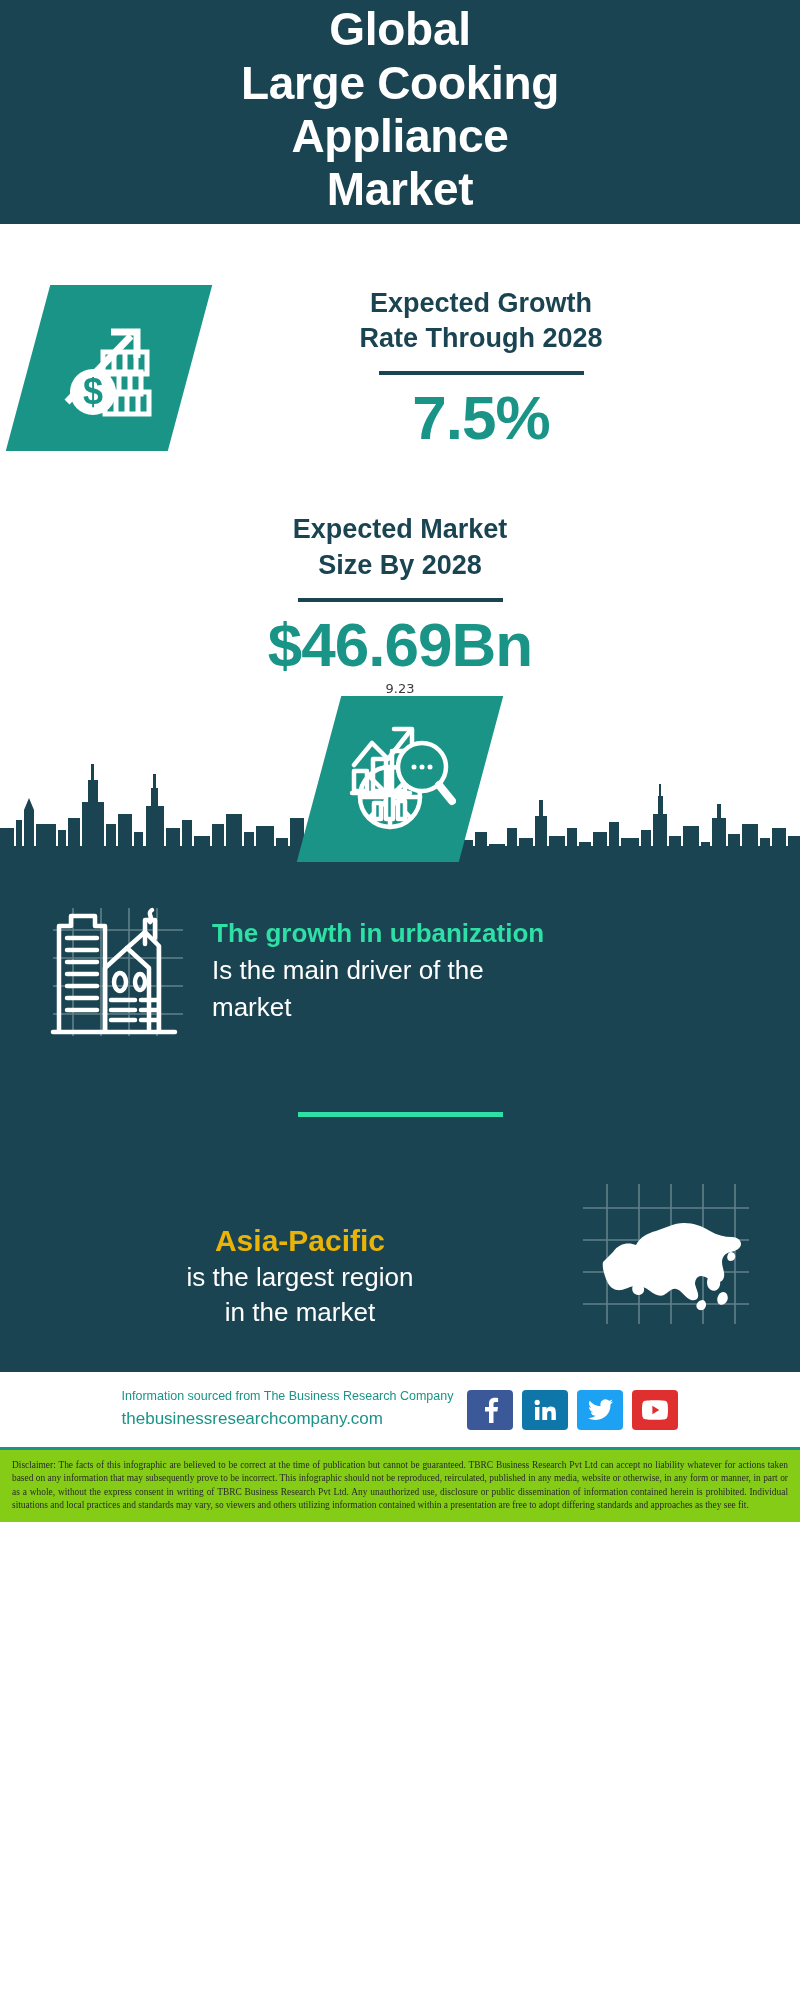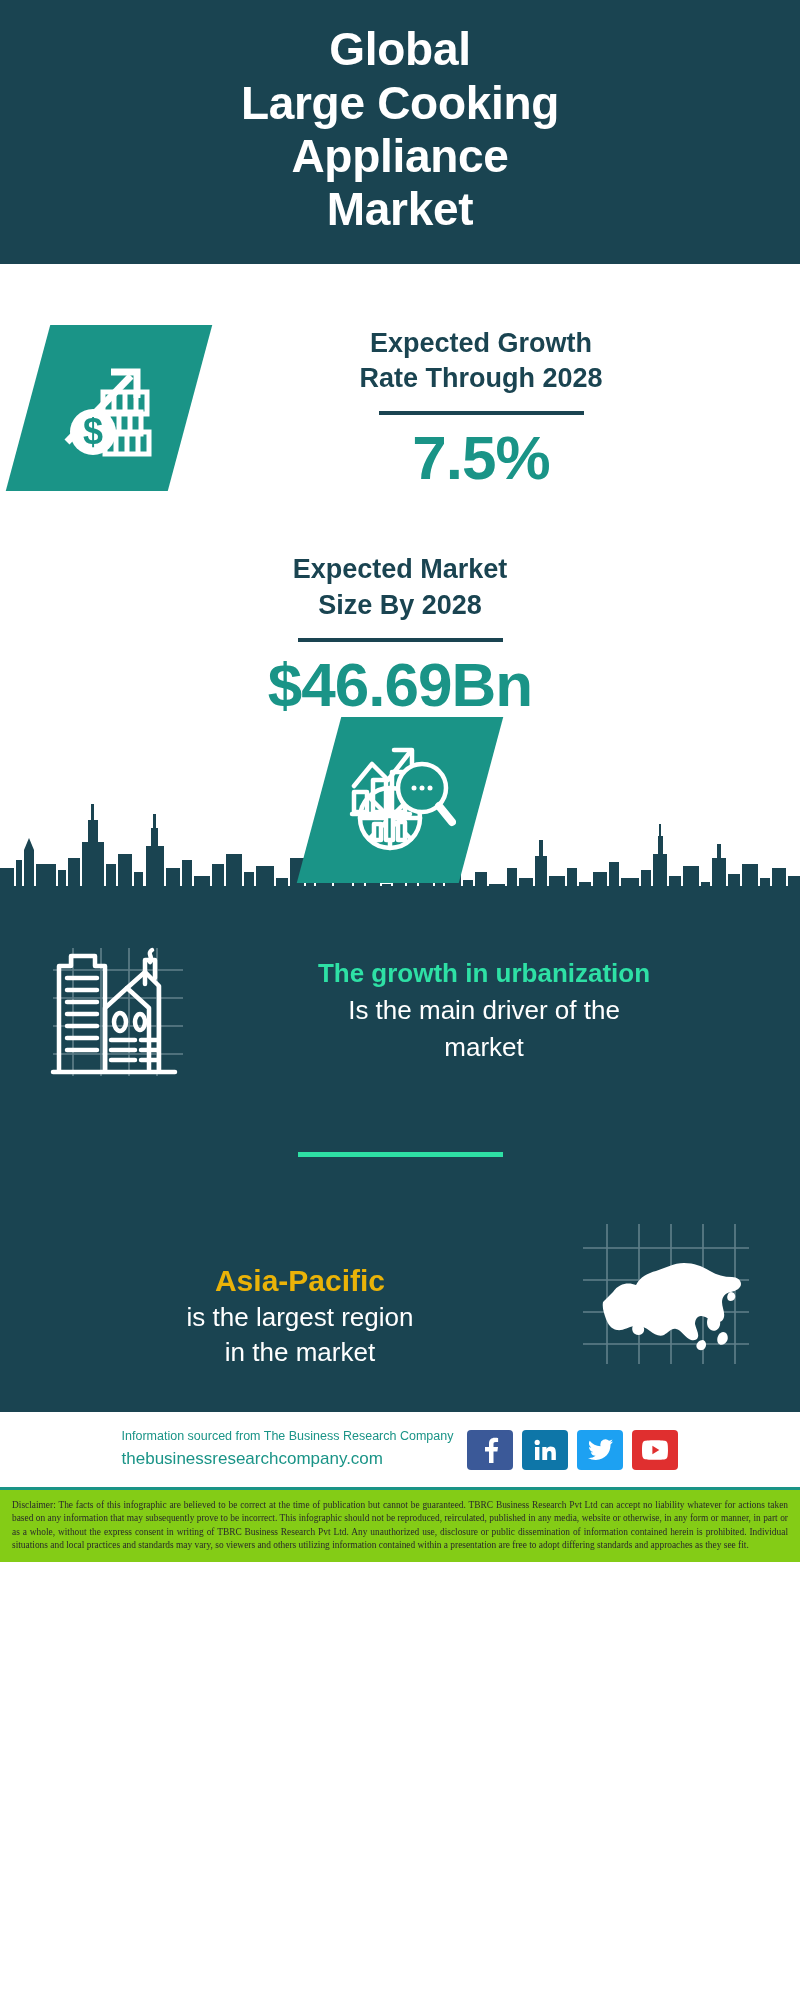--- a/index.html
+++ b/index.html
@@ -8,21 +8,21 @@
     width: 800px; height: 2000px;
     font-family: "Liberation Sans", sans-serif;
     background: #ffffff;
     overflow: hidden;
     position: relative;
   }
 
   
   .header {
     background: #1a4451;
-    height: 264px;
+    height: 224px;
     display: flex; align-items: center; justify-content: center;
     padding: 6px 40px 10px;
   }
   .header-title {
     color: #ffffff;
     font-size: 46px;
     font-weight: bold;
     line-height: 1.16;
     text-align: center;
     letter-spacing: -0.3px;
@@ -84,21 +84,21 @@
     background: #1a4451;
     padding: 4px 0 18px;
     position: relative;
   }
   .driver-row {
     display: flex; align-items: center;
     padding: 8px 34px 0;
     min-height: 190px;
   }
   .driver-icon { flex: none; width: 168px; display: flex; justify-content: center; }
-  .driver-text { flex: 1; text-align: center; padding: 0 10px; }
+  .driver-text { flex: 1; padding: 0 10px; }
   .driver-head {
     color: #2ee0a5;
     font-size: 26px; font-weight: bold;
     line-height: 1.28;
   }
   .driver-body {
     color: #ffffff;
     font-size: 26px;
     line-height: 1.35;
     margin-top: 2px;
@@ -200,20 +200,21 @@
       <div class="stat-value">7.5%</div>
     </div>
   </div>
 
   <div class="stat-row row2">
     <div class="stat-text">
       <div class="stat-label">Expected Market</div>
       <div class="stat-label">Size By 2028</div>
       <div class="rule"></div>
       <div class="stat-value">$46.69Bn</div>
+      <div class="stat-sub">9.23</div>
     </div>
     <div class="para-badge">
       <span class="glyph">
         <svg width="112" height="112" viewBox="0 0 112 112" fill="none" stroke="#fff" stroke-width="4.5" stroke-linecap="round" stroke-linejoin="round">
           <path d="M10 44 L28 22 L44 38 L66 10"></path>
           <path d="M50 8 L68 8 L68 26" fill="none"></path>
           <rect x="10" y="50" width="13" height="20"></rect>
           <rect x="29" y="38" width="13" height="32"></rect>
           <rect x="48" y="30" width="13" height="40"></rect>
           <path d="M8 72 h58"></path>

